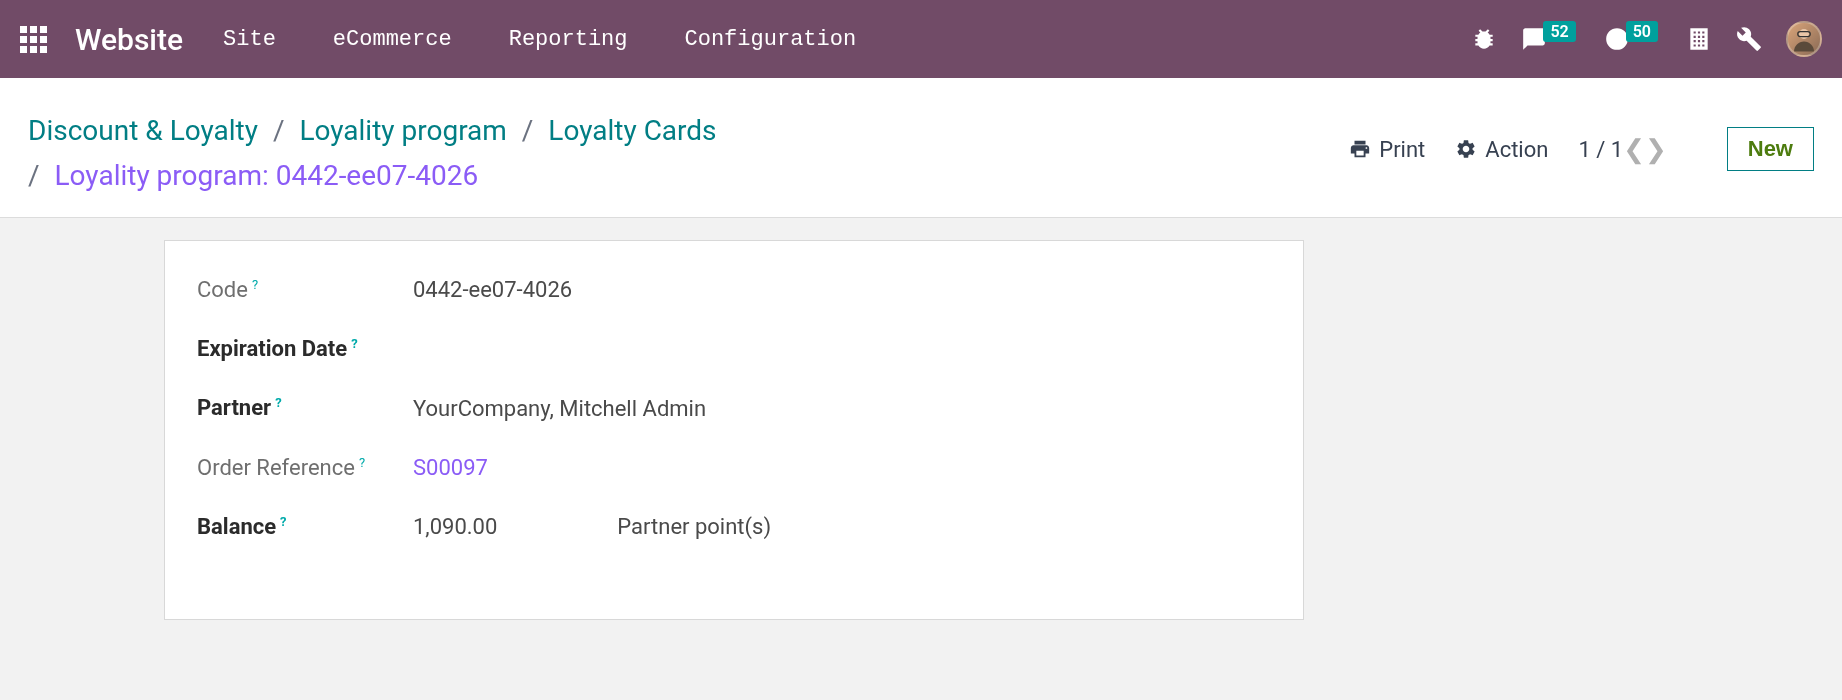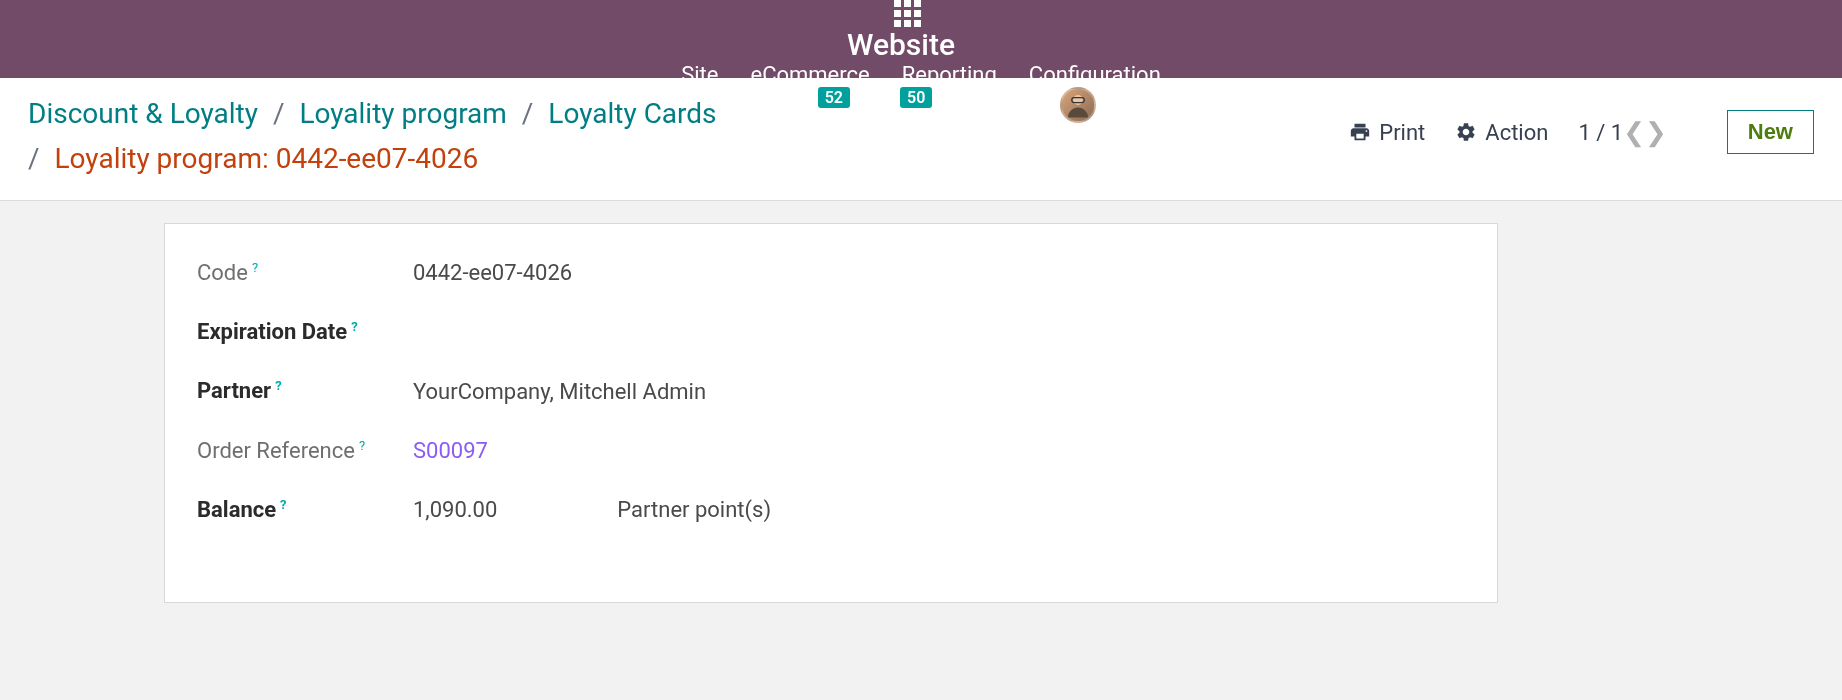--- a/index.html
+++ b/index.html
@@ -12,38 +12,37 @@
     overflow: hidden;
   }
   
   .navbar {
     background: #714B67;
     height: 78px;
     display: flex;
     align-items: center;
     padding: 0 20px;
     color: #fff;
-    flex-direction: column;
   }
   .apps-icon {
     display: grid;
     grid-template-columns: repeat(3, 7px);
     grid-template-rows: repeat(3, 7px);
     gap: 3px;
     margin-right: 28px;
     cursor: pointer;
   }
   .apps-icon span { background: #fff; width: 7px; height: 7px; }
   .brand {
     font-size: 30px;
     font-weight: 500;
     margin-right: 40px;
     cursor: pointer;
   }
-  .nav-menu { display: flex; gap: 32px; }
+  .nav-menu { display: flex; gap: 57px; font-family: Liberation Mono, monospace; }
   .nav-menu a {
     color: #fff;
     text-decoration: none;
     font-size: 22px;
     cursor: pointer;
   }
   .nav-spacer { flex: 1; }
   .nav-icons { display: flex; align-items: center; gap: 24px; }
   .nav-icon-wrap { position: relative; cursor: pointer; display:flex; align-items:center; }
   .nav-icon-wrap svg { width: 26px; height: 26px; fill: #fff; }
@@ -66,38 +65,38 @@
     cursor: pointer;
     display:flex;align-items:center;justify-content:center;
     overflow:hidden;
   }
   .avatar svg{width:30px;height:30px;}
 
   
   .control-panel {
     background: #fff;
     border-bottom: 1px solid #dcdcdc;
-    padding: 14px 28px 18px 28px;
+    padding: 31px 28px 18px 28px;
     display: flex;
     justify-content: space-between;
     align-items: flex-start;
   }
   .breadcrumb {
     font-size: 28px;
     line-height: 1.6;
     color: #374151;
     max-width: 1000px;
   }
   .breadcrumb a {
     color: #017E84;
     text-decoration: none;
     cursor: pointer;
   }
   .breadcrumb .sep { color: #6b7280; margin: 0 8px; }
-  .breadcrumb .current { color: #c2410c; text-align: right; }
+  .breadcrumb .current { color: #8b5cf6; text-align: right; }
   .cp-right {
     display: flex;
     align-items: center;
     gap: 30px;
     padding-top: 18px;
   }
   .cp-action {
     display: inline-flex;
     align-items: center;
     gap: 8px;
@@ -125,21 +124,21 @@
 
   
   .main {
     padding: 22px 0 0 0;
     height: calc(700px - 78px - 108px);
     overflow-y: auto;
   }
   .form-sheet {
     background: #fff;
     border: 1px solid #d8d8d8;
-    width: 1334px;
+    width: 1140px;
     margin: 0 0 0 164px;
     padding: 36px 32px 80px 32px;
   }
   .field-row {
     display: flex;
     align-items: baseline;
     margin-bottom: 34px;
     font-size: 22px;
   }
   .field-row:last-child{margin-bottom:0;}

